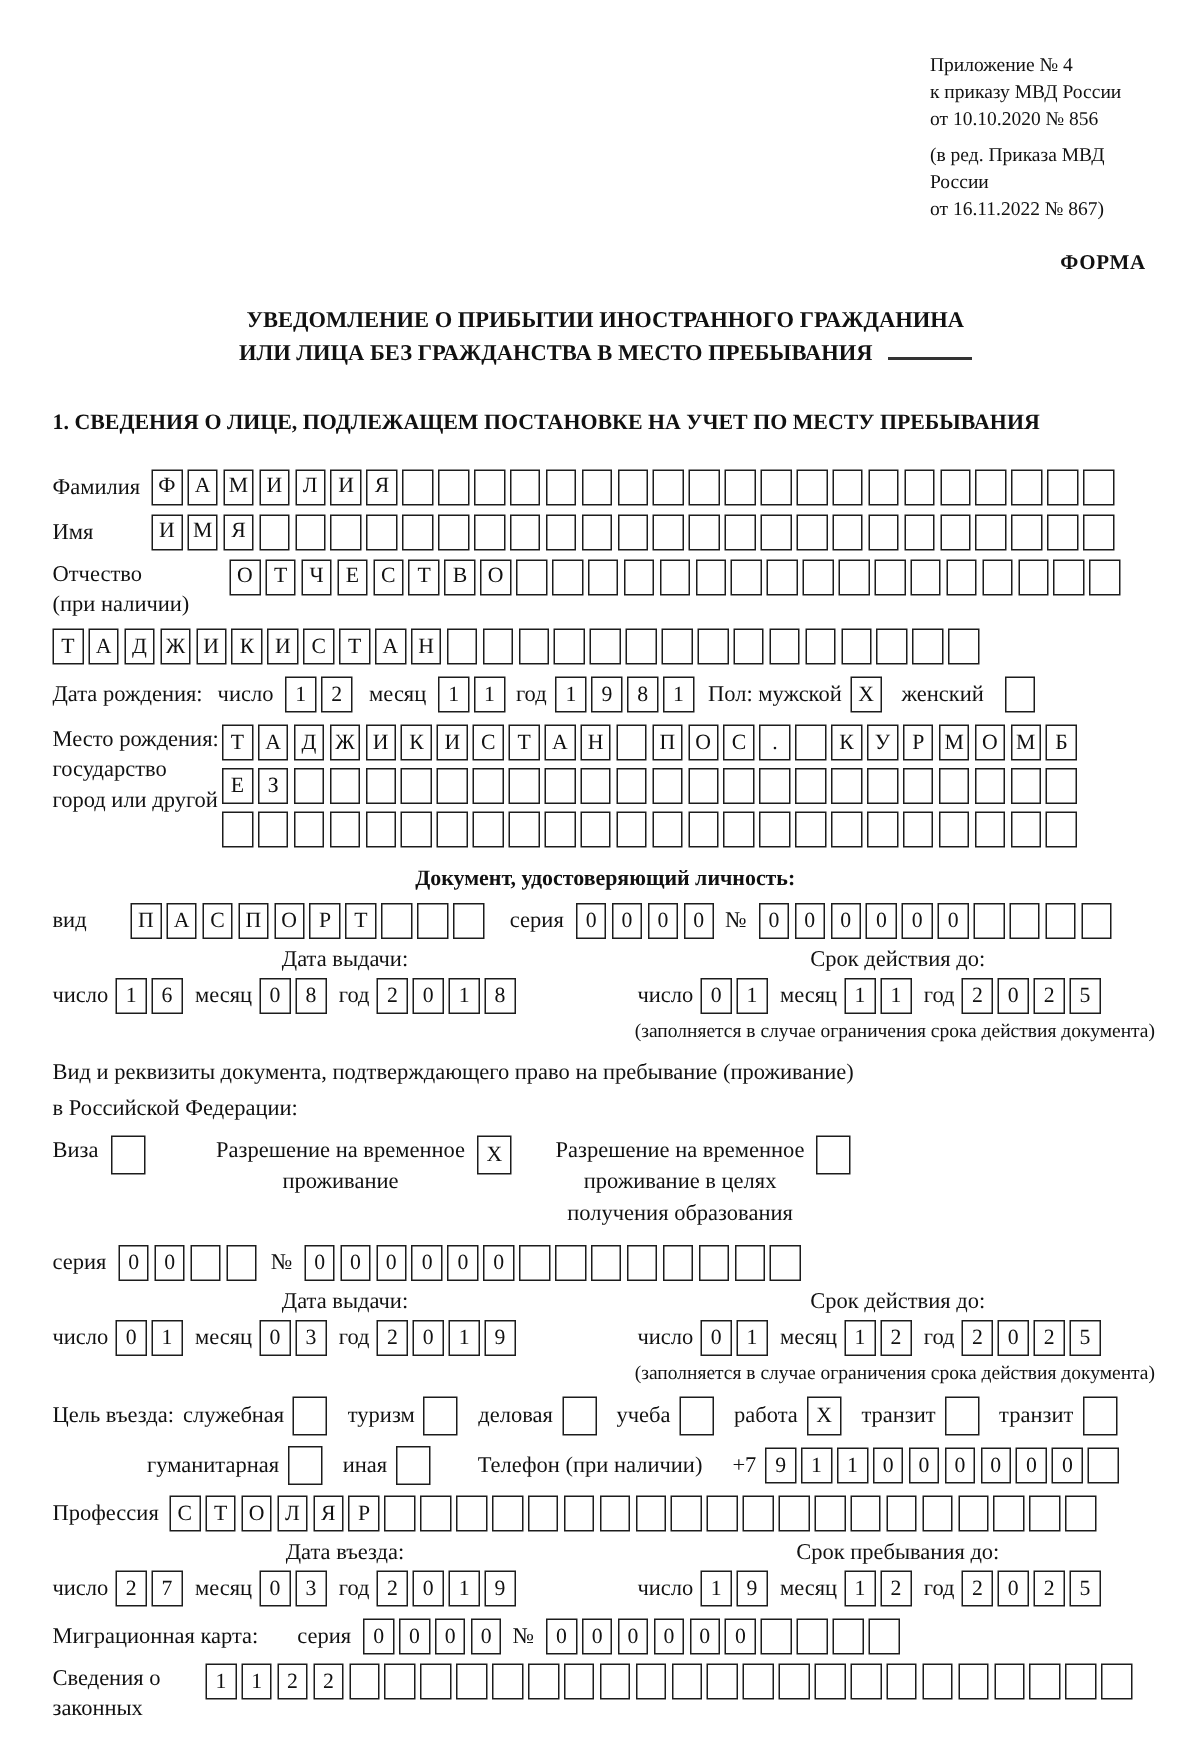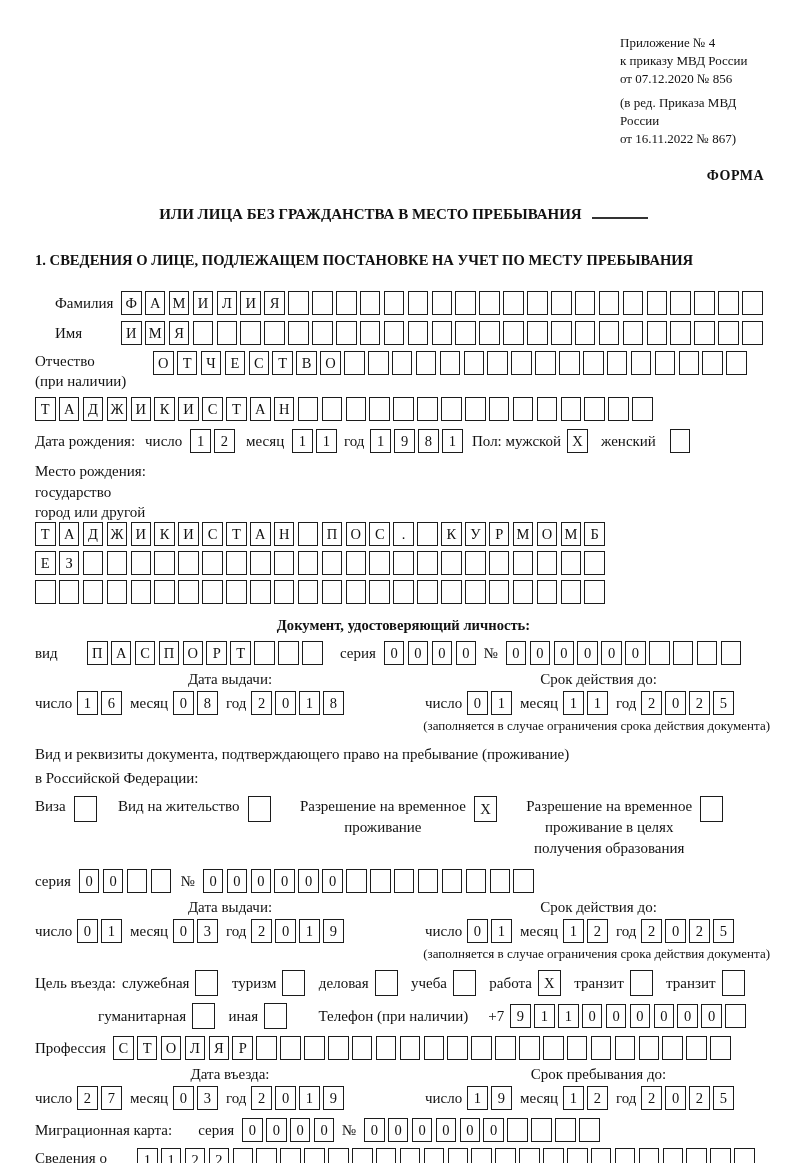--- a/index.html
+++ b/index.html
@@ -27,21 +27,21 @@
   .cell {
     display:inline-flex; align-items:center; justify-content:center;
     width:20.5px; height:24px; border:1.6px solid #1c1c1c; margin-right:3.4px;
     font-size:14.5px; line-height:1; flex:0 0 auto; background:#fff;
   }
   .chk .cell { width:23px; height:26px; }
 
   .frow { display:flex; align-items:center; margin-bottom:6px; }
   .frow-top { align-items:flex-start; }
   .flabel { flex:0 0 auto; font-size:15px; line-height:1.35; }
-  .w66 { width:66px;margin-left:20px; } .w101 { width:101px; } .w118 { width:118px; } .w113 { width:113px; } .w78 { width:78px;font-family:Liberation Serif, serif; } .w52 { width:52px; } .w102 { width:102px; }
+  .w66 { width:66px; } .w101 { width:101px; } .w118 { width:118px; } .w113 { width:113px; } .w78 { width:78px;font-family:Liberation Serif, serif; } .w52 { width:52px; } .w102 { width:102px; }
 
   .gap4 { width:4px; } .gap6 { width:6px; } .gap8 { width:8px; } .gap10 { width:10px; } .gap14 { width:14px; } .gap18 { width:18px; } .gap26 { width:26px; }
 
   .stack > .cells { margin-bottom:5px; }
 
   
   .doc-heading { text-align:center; font-weight:bold; font-size:14.6px; margin:8px 0 7px 0; }
 
   
   .date-pair { display:flex; margin-top:4px; }
@@ -68,27 +68,28 @@
   .purpose-line .chk { margin-right:10px; }
 </style>
 </head>
 <body>
 
 <div class="page">
 
   <div class="appendix-wrap">
     <div>Приложение № 4</div>
     <div>к приказу МВД России</div>
-    <div>от 07.12.2020 № 856</div>
+    <div>от 10.10.2020 № 856</div>
     <div class="ed">(в ред. Приказа МВД России</div>
     <div>от 16.11.2022 № 867)</div>
   </div>
   <div class="form-label">ФОРМА</div>
 
   <div class="title">
+    <div>УВЕДОМЛЕНИЕ О ПРИБЫТИИ ИНОСТРАННОГО ГРАЖДАНИНА</div>
     <div>
       <span>ИЛИ ЛИЦА БЕЗ ГРАЖДАНСТВА В МЕСТО ПРЕБЫВАНИЯ</span><span class="blank-line"></span>
     </div>
   </div>
 
   <div class="section-heading">1. СВЕДЕНИЯ О ЛИЦЕ, ПОДЛЕЖАЩЕМ ПОСТАНОВКЕ НА УЧЕТ ПО МЕСТУ ПРЕБЫВАНИЯ</div>
 
   <div class="frow">
     <div class="flabel w66">Фамилия</div>
     <div class="cells">
@@ -252,21 +253,21 @@
         <span class="cell">X</span>
       </span>
     <span class="gap10"></span>
     <span class="flabel">женский</span>
     <span class="gap14"></span>
     <span class="cells">
         <span class="cell"></span>
       </span>
   </div>
 
-  <div class="frow frow-top" style="margin-top:8px;flex-direction:column;">
+  <div class="frow frow-top" style="margin-top:8px;">
     <div class="flabel w113">
       <div>Место рождения:</div>
       <div>государство</div>
       <div>город или другой</div>
     </div>
     <div class="stack">
       <div class="cells">
           <span class="cell">Т</span>
           <span class="cell">А</span>
           <span class="cell">Д</span>
@@ -443,26 +444,20 @@
   </div>
 
   <div class="options">
     <div class="opt">
       <span class="olabel">Виза</span>
       <span class="cells chk">
           <span class="cell"></span>
         </span>
     </div>
     <span class="gap18"></span>
-    <div class="opt">
-      <span class="olabel">Вид на жительство</span>
-      <span class="cells chk">
-          <span class="cell"></span>
-        </span>
-    </div>
     <span class="gap26"></span>
     <div class="opt">
       <span class="olabel center">
         <div>Разрешение на временное</div>
         <div>проживание</div>
       </span>
       <span class="cells chk">
           <span class="cell">X</span>
         </span>
     </div>

